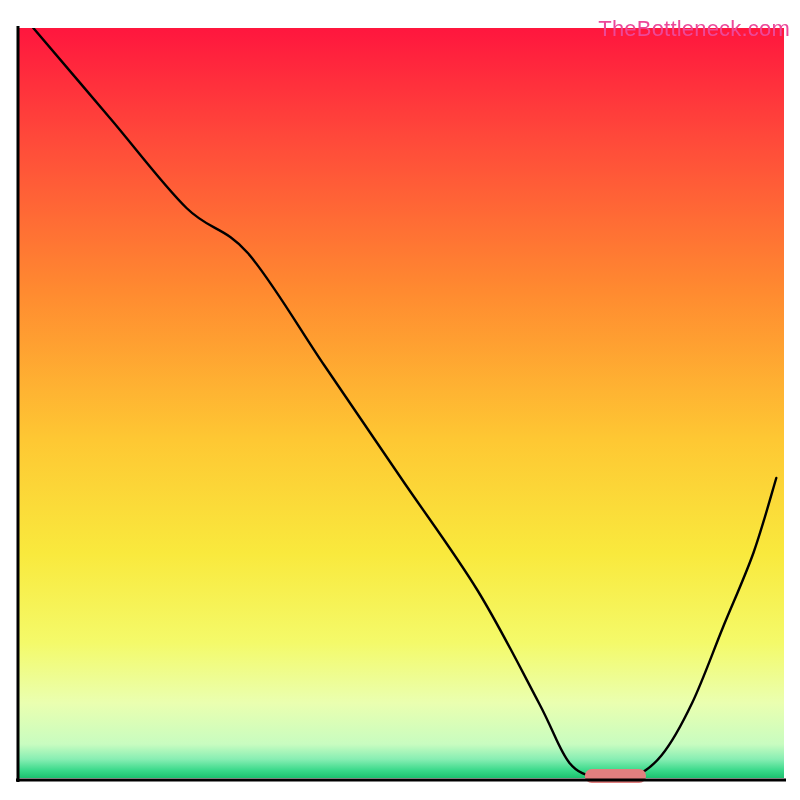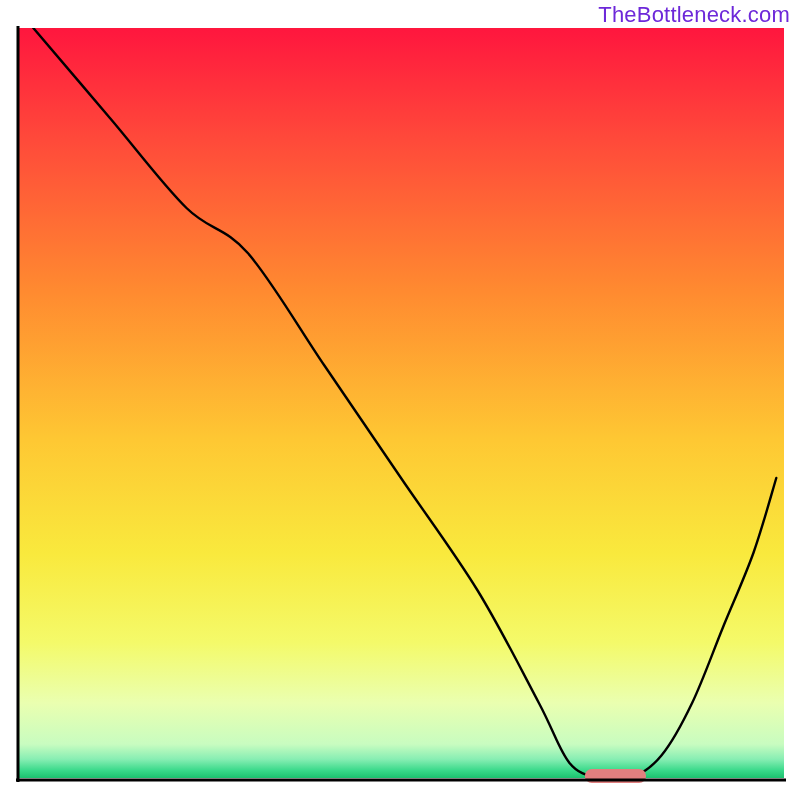--- a/index.html
+++ b/index.html
@@ -11,23 +11,23 @@
     background: #ffffff;
     font-family: Arial, Helvetica, sans-serif;
   }
   .stage {
     position: relative;
     width: 800px;
     height: 800px;
   }
   .watermark {
     position: absolute;
-    top: 2px;
+    top: 16px;
     right: 10px;
-    color: #6d28d9;
+    color: #ec4899;
     font-size: 22px;
     font-weight: 500;
     letter-spacing: 0.2px;
     z-index: 3;
     user-select: none;
   }
   svg.plot {
     position: absolute;
     left: 0;
     top: 0;

